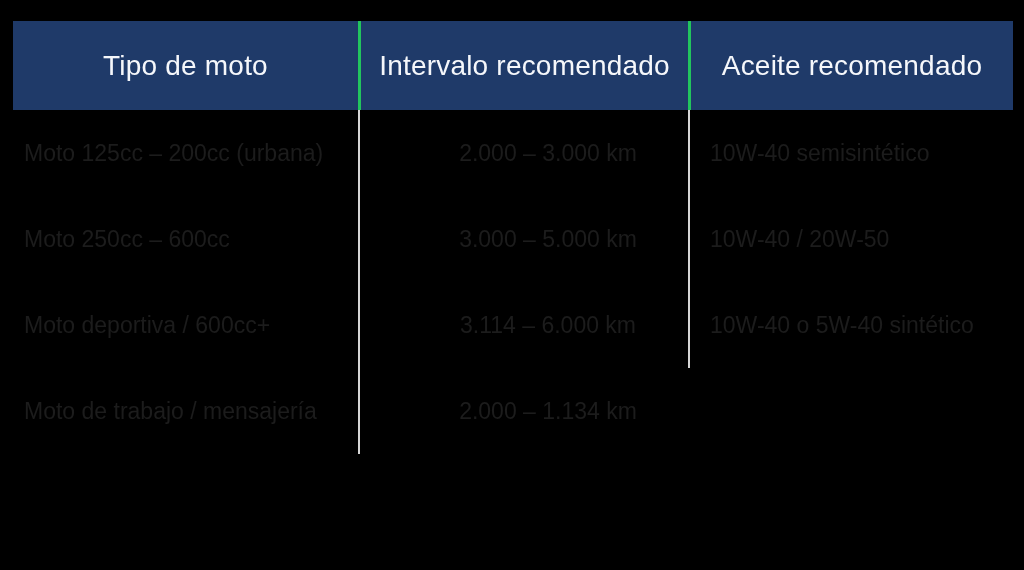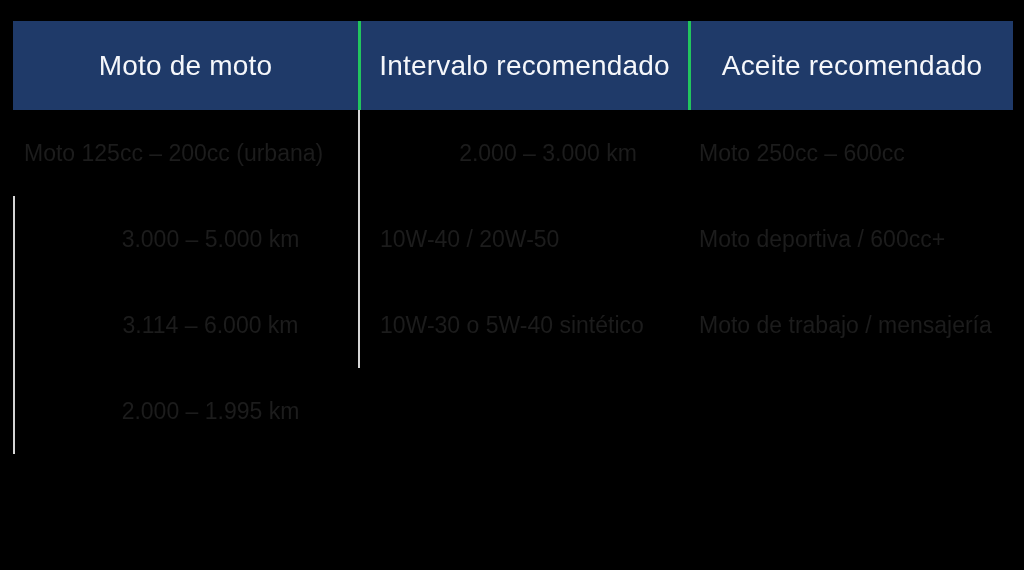--- a/index.html
+++ b/index.html
@@ -60,32 +60,33 @@
     justify-content: flex-start;
     padding-left: 20px;
   }
 </style>
 </head>
 <body>
 
 <div class="stage">
   <div class="oil-table">
 
-    <div class="cell header-cell col-tipo-h">Moto de moto</div>
+    <div class="cell header-cell col-tipo-h">Tipo de moto</div>
     <div class="cell header-cell div-left">Intervalo recomendado</div>
     <div class="cell header-cell div-left">Aceite recomendado</div>
 
     <div class="cell body-cell col-tipo row-odd">Moto 125cc – 200cc (urbana)</div>
     <div class="cell body-cell col-intervalo div-left row-odd">2.000 – 3.000 km</div>
+    <div class="cell body-cell col-aceite div-left row-odd">10W-40 semisintético</div>
 
     <div class="cell body-cell col-tipo row-even row-sep">Moto 250cc – 600cc</div>
     <div class="cell body-cell col-intervalo div-left row-even row-sep">3.000 – 5.000 km</div>
     <div class="cell body-cell col-aceite div-left row-even row-sep">10W-40 / 20W-50</div>
 
     <div class="cell body-cell col-tipo row-odd row-sep">Moto deportiva / 600cc+</div>
     <div class="cell body-cell col-intervalo div-left row-odd row-sep">3.114 – 6.000 km</div>
-    <div class="cell body-cell col-aceite div-left row-odd row-sep">10W-30 o 5W-40 sintético</div>
+    <div class="cell body-cell col-aceite div-left row-odd row-sep">10W-40 o 5W-40 sintético</div>
 
     <div class="cell body-cell col-tipo row-even row-sep row-last">Moto de trabajo / mensajería</div>
-    <div class="cell body-cell col-intervalo div-left row-even row-sep row-last">2.000 – 1.995 km</div>
+    <div class="cell body-cell col-intervalo div-left row-even row-sep row-last">2.000 – 1.134 km</div>
 
   </div>
 </div>
 
 </body></html>

